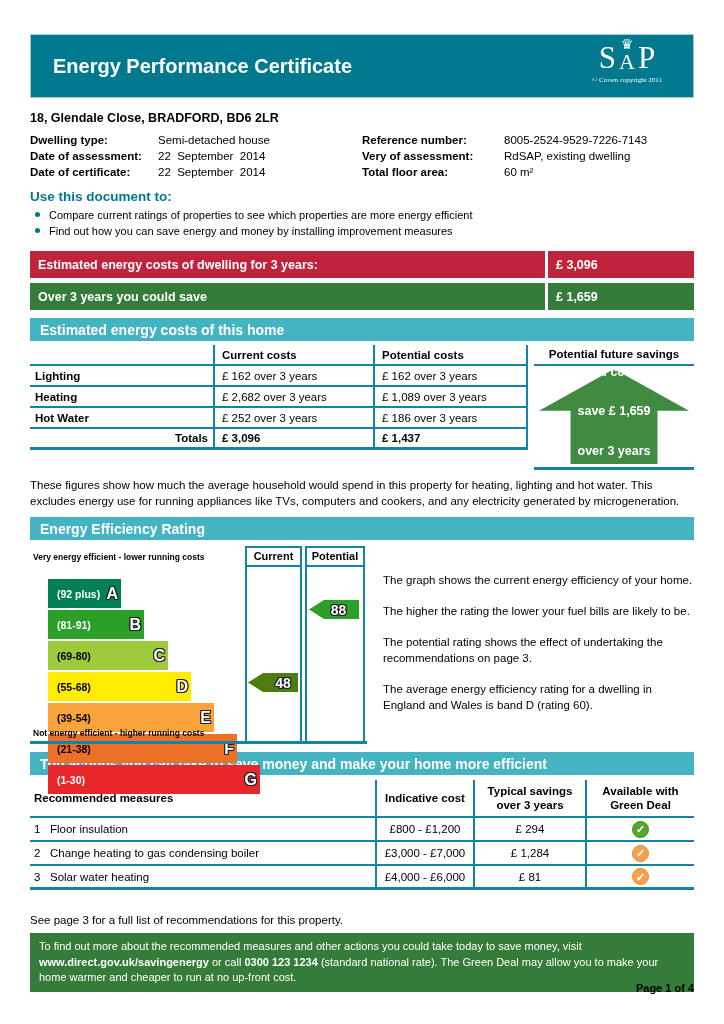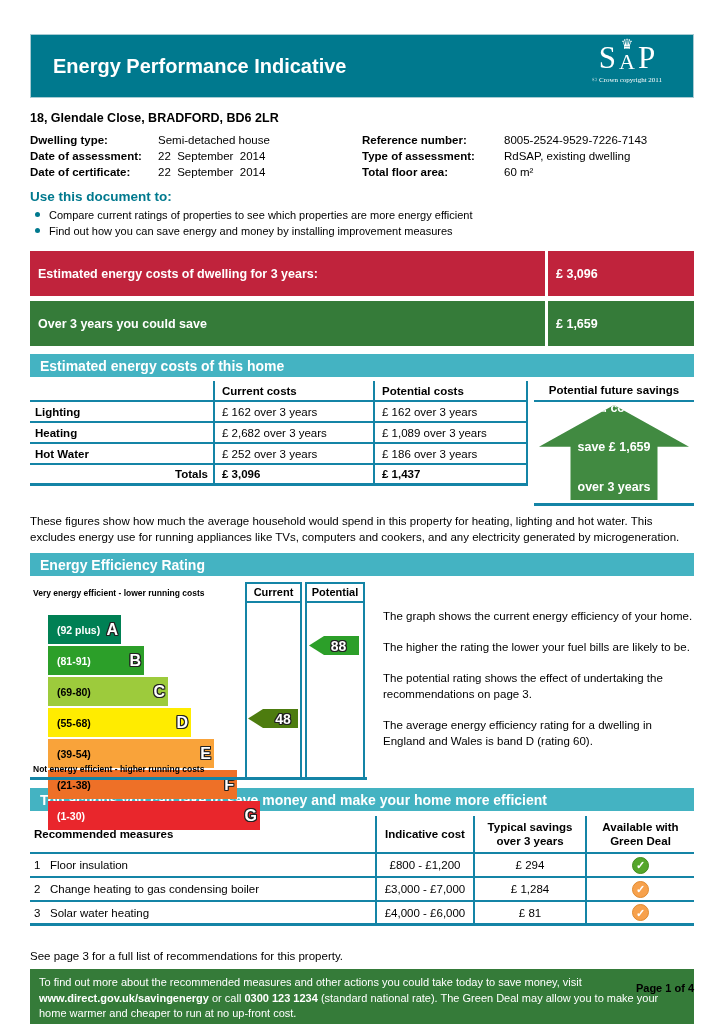--- a/index.html
+++ b/index.html
@@ -36,21 +36,21 @@
   .det-left .det-label{width:128px;}
   .det-right .det-label{width:142px;}
   .det-value{white-space:pre-wrap;}
 
   .use-head{color:var(--header-teal);font-weight:bold;font-size:13.5px;margin-top:9px;}
   .bullets{margin-top:3px;}
   .bullet{display:flex;font-size:11px;line-height:16px;}
   .dot{width:5px;height:5px;border-radius:50%;background:var(--header-teal);
        margin:5px 9px 0 5px;flex:none;}
 
-  .cost-banner{display:flex;height:45px;margin-top:12px;color:#fff;font-weight:bold;font-size:12.5px;}
+  .cost-banner{display:flex;height:27px;margin-top:12px;color:#fff;font-weight:bold;font-size:12.5px;}
   .cost-banner.grn-b{margin-top:5px;}
   .cb-label{flex:1;display:flex;align-items:center;padding-left:8px;}
   .cb-value{width:146px;margin-left:3px;display:flex;align-items:center;padding-left:8px;}
   .red-b .cb-label,.red-b .cb-value{background:var(--red);}
   .grn-b .cb-label,.grn-b .cb-value{background:var(--green);}
 
   .sec-banner{margin-top:8px;height:23px;background:var(--banner-teal);color:#fff;
               font-weight:bold;font-size:14px;display:flex;align-items:center;padding-left:10px;}
 
   
@@ -128,21 +128,21 @@
   .info-box .b{font-weight:bold;}
 
   .page-footer{position:absolute;right:30px;bottom:30px;font-size:11px;font-weight:bold;}
 </style>
 </head>
 <body>
 
 <div class="page">
 
   <div class="hdr">
-    <div class="hdr-title">Energy Performance Indicative</div>
+    <div class="hdr-title">Energy Performance Certificate</div>
     <div class="sap">
       <div class="sap-letters">
         <span class="sap-sp">S</span>
         <span class="sap-a-wrap">
           <span class="sap-crown">♛</span>
           <span class="sap-a">A</span>
         </span>
         <span class="sap-sp">P</span>
       </div>
       <div class="sap-copy">© Crown copyright 2011</div>
@@ -165,21 +165,21 @@
         <span class="det-label">Date of certificate:</span>
         <span class="det-value">22  September  2014</span>
       </div>
     </div>
     <div class="det-right">
       <div class="det-row">
         <span class="det-label">Reference number:</span>
         <span class="det-value">8005-2524-9529-7226-7143</span>
       </div>
       <div class="det-row">
-        <span class="det-label">Type of assessment:</span>
+        <span class="det-label">Very of assessment:</span>
         <span class="det-value">RdSAP, existing dwelling</span>
       </div>
       <div class="det-row">
         <span class="det-label">Total floor area:</span>
         <span class="det-value">60 m²</span>
       </div>
     </div>
   </div>
 
   <div class="use-head">Use this document to:</div>

